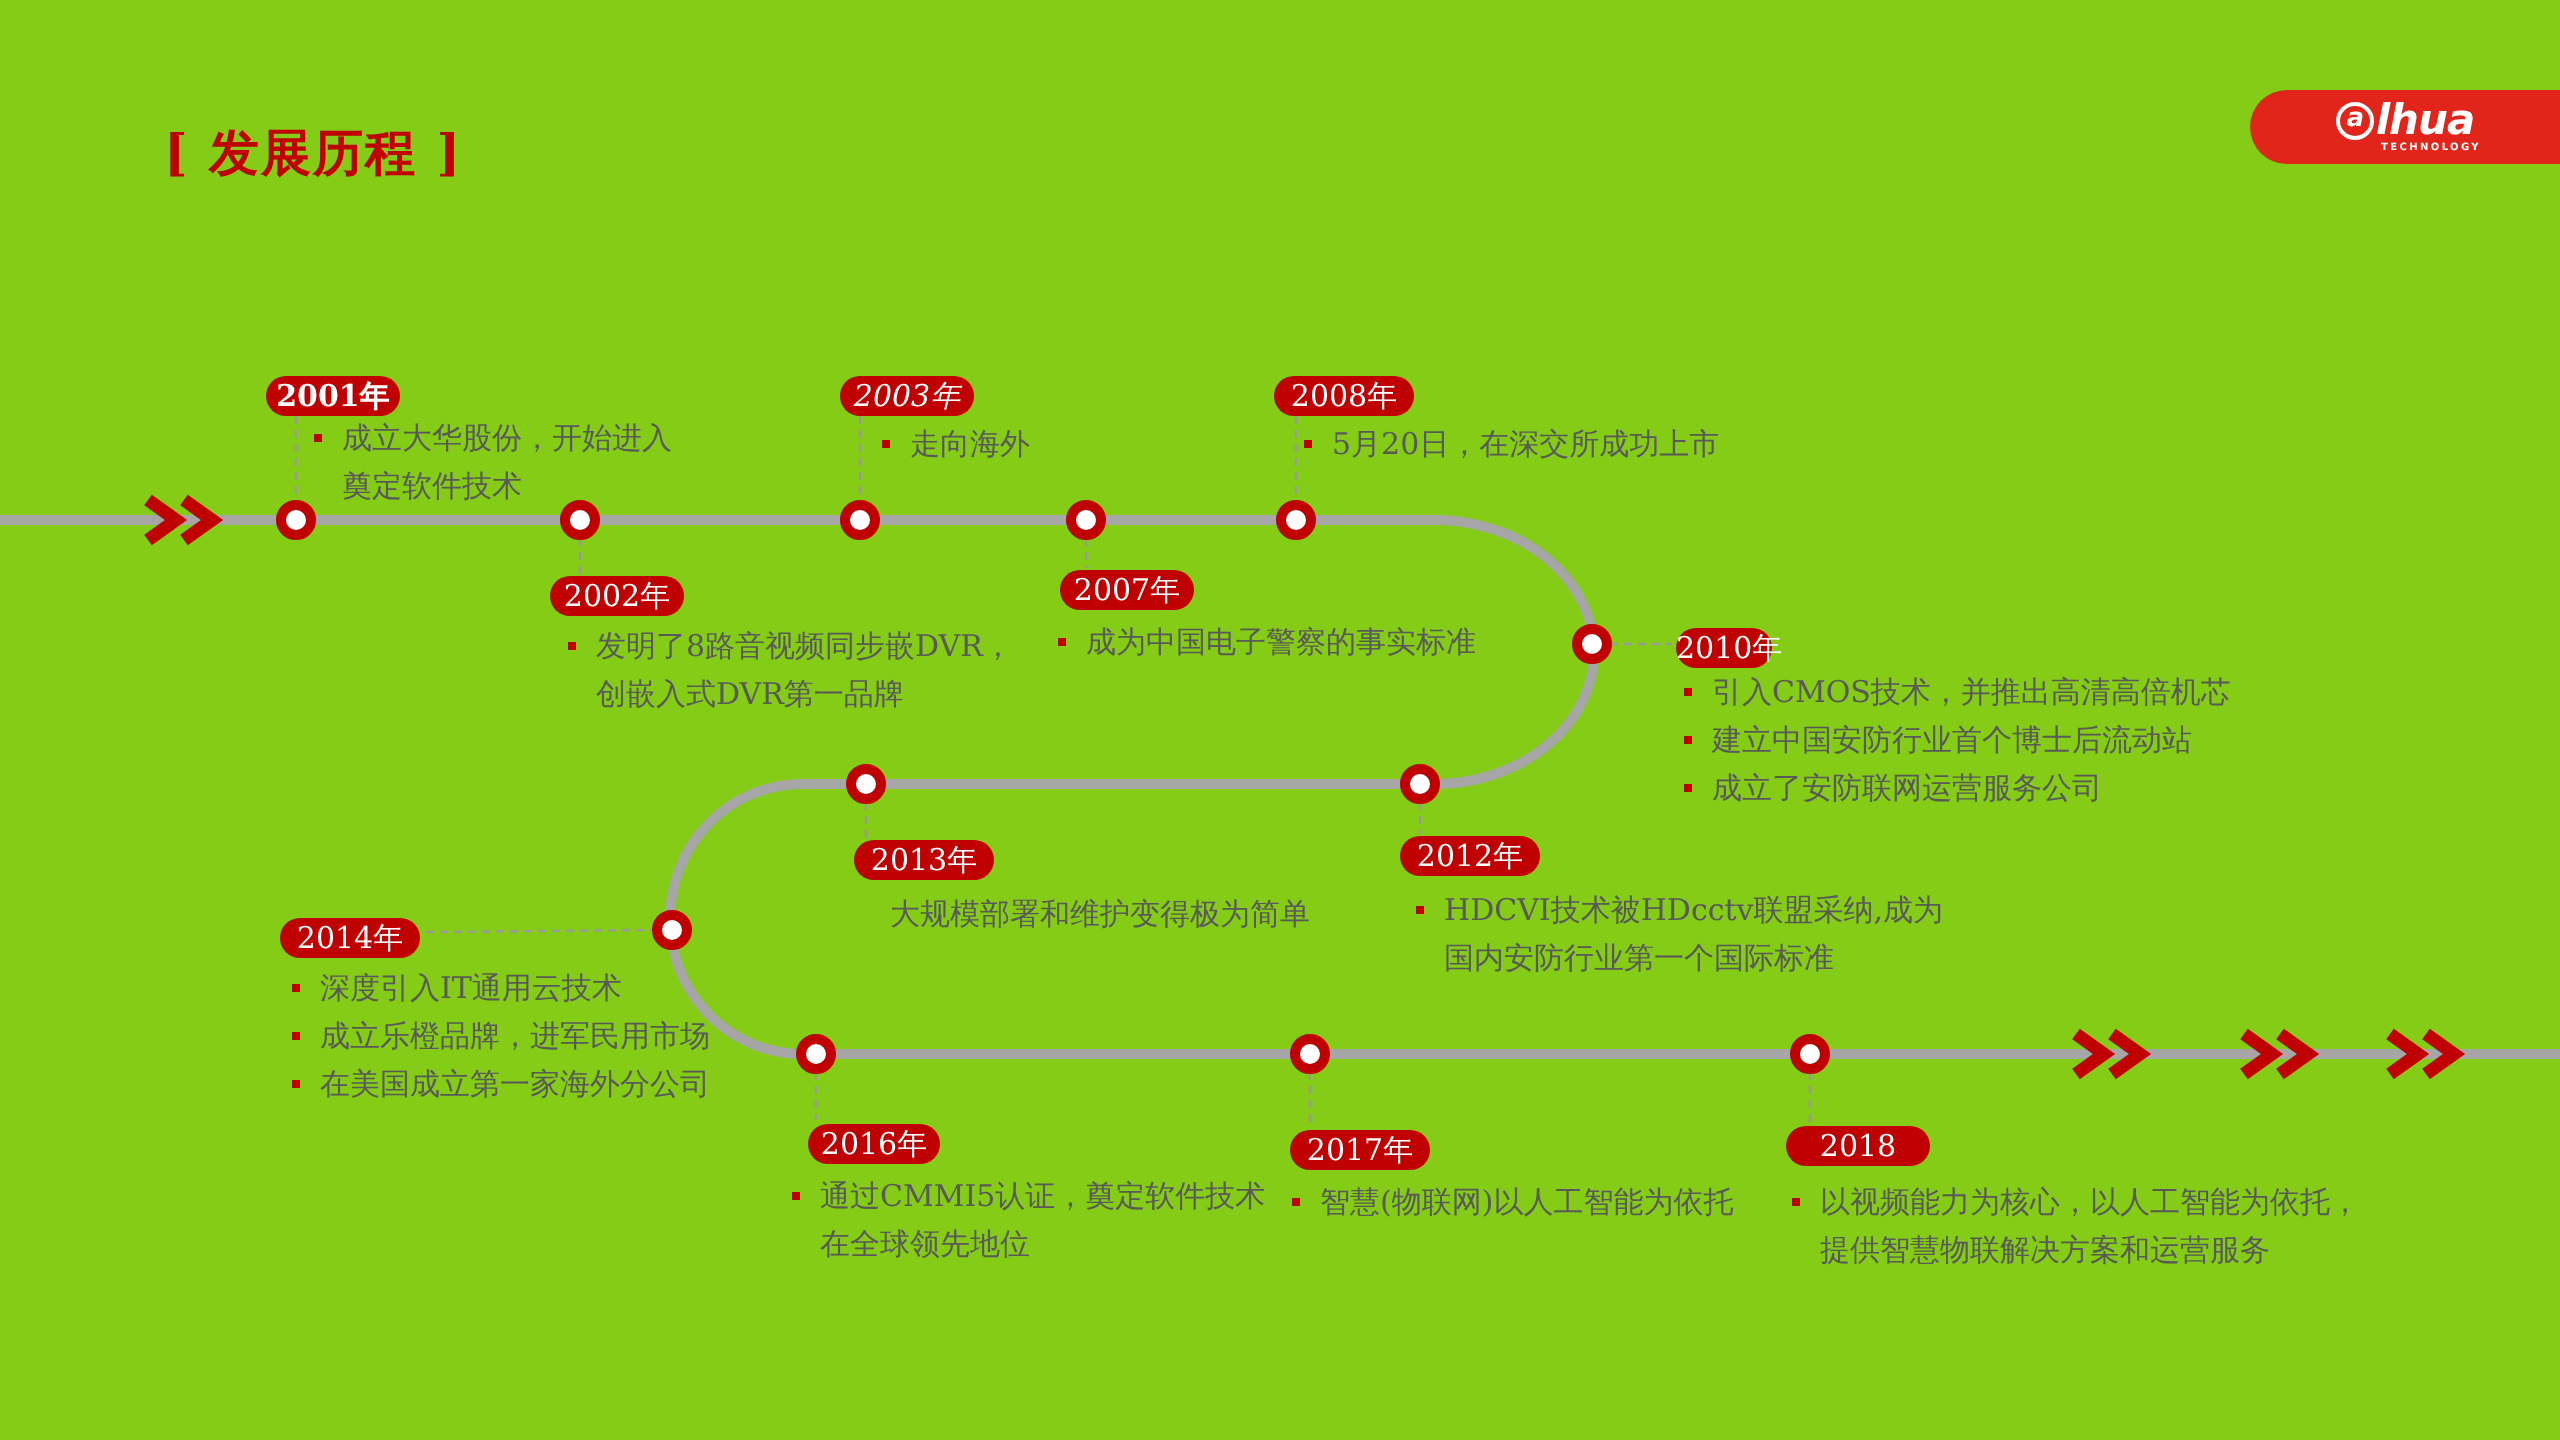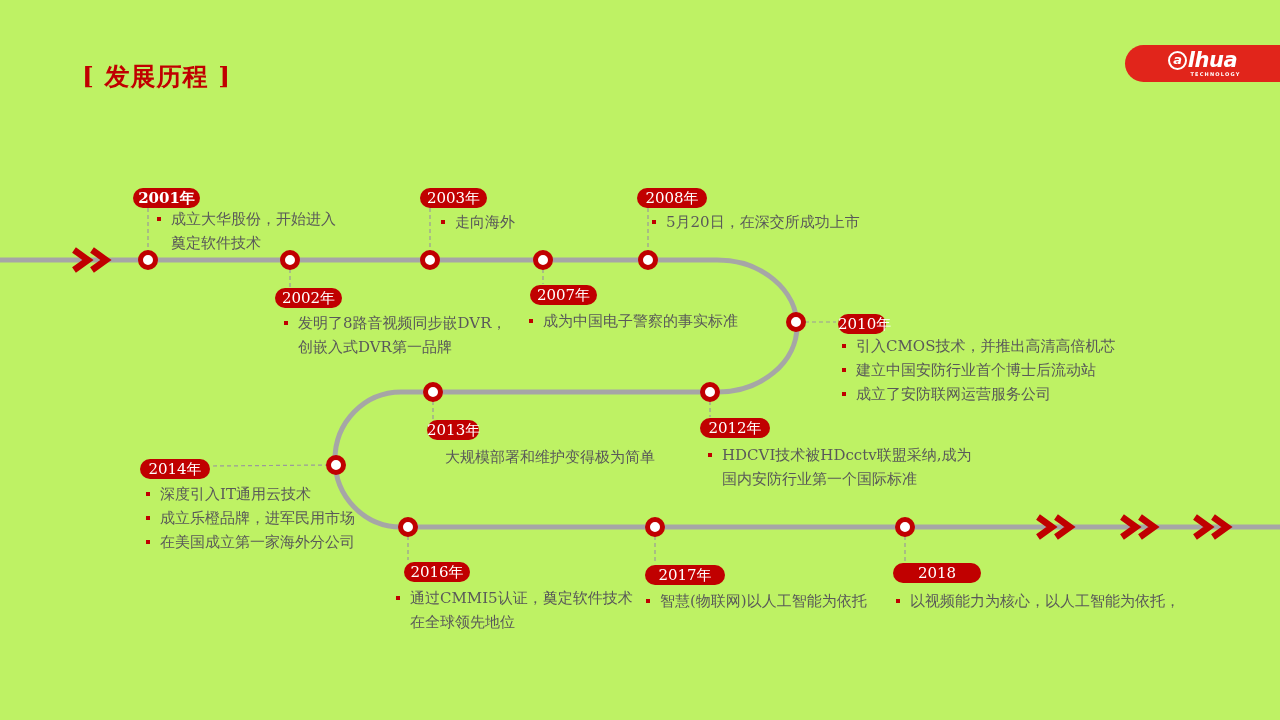--- a/index.html
+++ b/index.html
@@ -5,21 +5,21 @@
   :root{
     --accent-red:#c00000;
     --logo-red:#e1251b;
     --line-gray:#a6a6a6;
     --dash-gray:#9a9a9a;
     --text-gray:#595959;
   }
   html,body{margin:0;padding:0;background:#fff;}
   body{width:1280px;height:720px;overflow:hidden;
        font-family:"DejaVu Serif","Liberation Serif",serif;}
-  #stage{position:relative;width:1280px;height:720px;background:#bef264;}
+  #stage{position:relative;width:1280px;height:720px;background:#84cc16;}
 
   .title{position:absolute;left:82px;top:60px;font-size:25px;font-weight:bold;
          color:var(--accent-red);letter-spacing:1px;white-space:nowrap;}
 
   .logo{position:absolute;left:1125px;top:45px;width:155px;height:37px;
         background:var(--logo-red);border-radius:19px 0 0 19px;
         display:flex;flex-direction:column;align-items:center;justify-content:center;
         color:#fff;font-family:"DejaVu Sans","Liberation Sans",sans-serif;}
   .logo-brand{display:flex;align-items:center;font-style:italic;font-weight:bold;
               font-size:21px;line-height:20px;letter-spacing:-0.5px;}
@@ -111,21 +111,21 @@
       <div class="desc" style="left: 284px; top: 311px;">
         <div class="line">
           <span class="bullet"></span>
           <span>发明了8路音视频同步嵌DVR，</span>
         </div>
         <div class="line">
           <span class="bullet spacer"></span>
           <span>创嵌入式DVR第一品牌</span>
         </div>
       </div>
-      <div class="badge" style="left: 420px; top: 188px; width: 67px;">2003年</div>
+      <div class="badge" style="left: 420px; top: 188px; width: 67px; font-style: italic;">2003年</div>
       <div class="desc" style="left: 441px; top: 210px;">
         <div class="line">
           <span class="bullet"></span>
           <span>走向海外</span>
         </div>
       </div>
       <div class="badge" style="left: 530px; top: 285px; width: 67px;">2007年</div>
       <div class="desc" style="left: 529px; top: 309px;">
         <div class="line">
           <span class="bullet"></span>
@@ -158,21 +158,21 @@
       <div class="desc" style="left: 708px; top: 443px;">
         <div class="line">
           <span class="bullet"></span>
           <span>HDCVI技术被HDcctv联盟采纳,成为</span>
         </div>
         <div class="line">
           <span class="bullet spacer"></span>
           <span>国内安防行业第一个国际标准</span>
         </div>
       </div>
-      <div class="badge" style="left: 427px; top: 420px; width: 52px;">2013年</div>
+      <div class="badge" style="left: 427px; top: 420px; width: 70px;">2013年</div>
       <div class="desc" style="left: 431px; top: 445px;">
         <div class="line">
           <span class="bullet spacer"></span>
           <span>大规模部署和维护变得极为简单</span>
         </div>
       </div>
       <div class="badge" style="left: 140px; top: 459px; width: 70px;">2014年</div>
       <div class="desc" style="left: 146px; top: 482px;">
         <div class="line">
           <span class="bullet"></span>
@@ -191,31 +191,32 @@
       <div class="desc" style="left: 396px; top: 586px;">
         <div class="line">
           <span class="bullet"></span>
           <span>通过CMMI5认证，奠定软件技术</span>
         </div>
         <div class="line">
           <span class="bullet spacer"></span>
           <span>在全球领先地位</span>
         </div>
       </div>
-      <div class="badge" style="left: 645px; top: 565px; width: 80px;">2017年</div>
+      <div class="badge" style="left: 645px; top: 565px; width: 70px;">2017年</div>
       <div class="desc" style="left: 646px; top: 589px;">
         <div class="line">
           <span class="bullet"></span>
           <span>智慧(物联网)以人工智能为依托</span>
         </div>
       </div>
-      <div class="badge" style="left: 893px; top: 563px; width: 88px;">2018</div>
+      <div class="badge" style="left: 893px; top: 563px; width: 72px;">2018</div>
       <div class="desc" style="left: 896px; top: 589px;">
         <div class="line">
           <span class="bullet"></span>
           <span>以视频能力为核心，以人工智能为依托，</span>
         </div>
         <div class="line">
           <span class="bullet spacer"></span>
+          <span>提供智慧物联解决方案和运营服务</span>
         </div>
       </div>
     </div>
 </div>
 
 </body></html>

